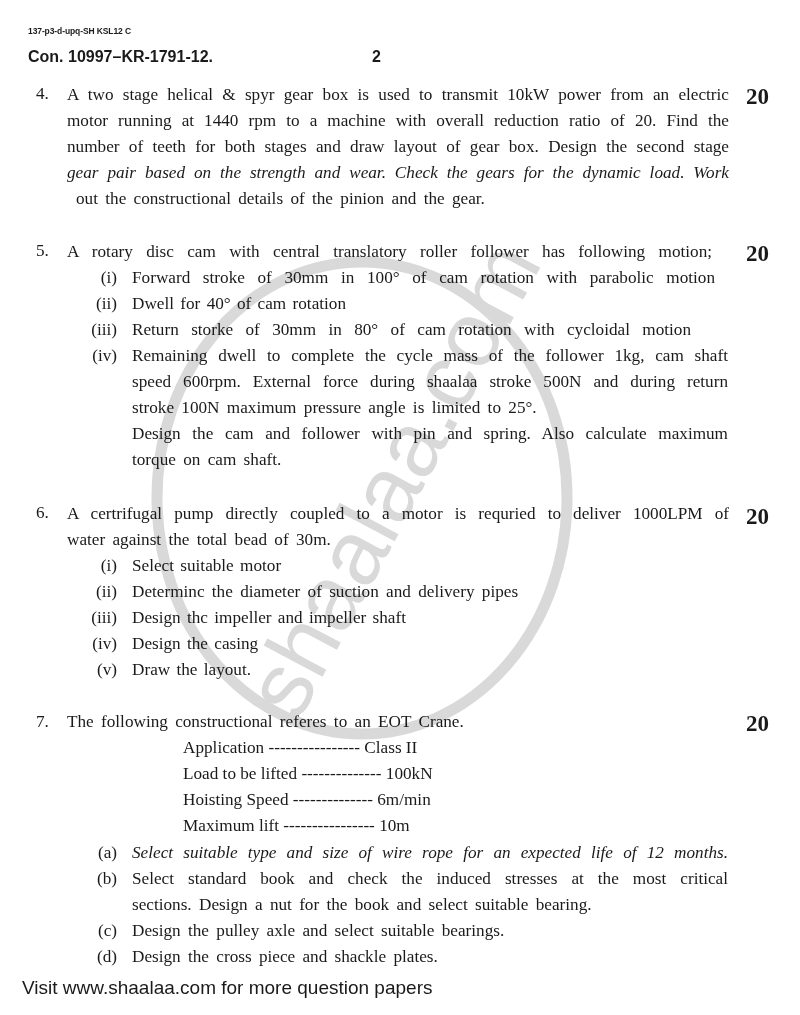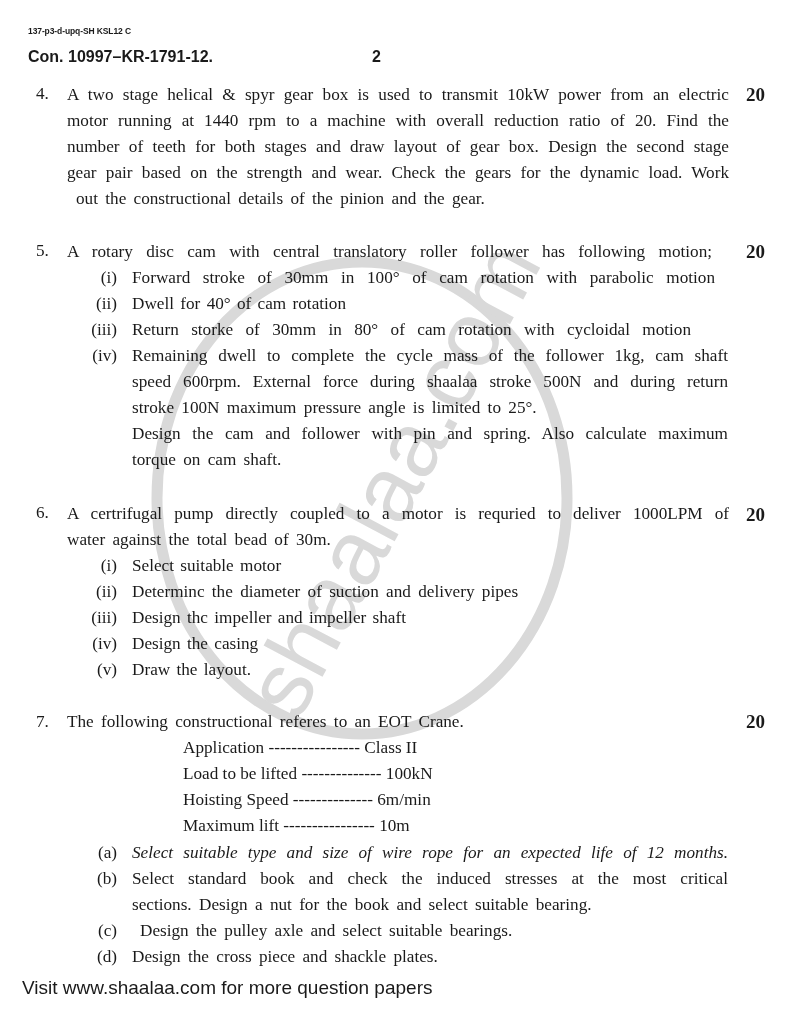--- a/index.html
+++ b/index.html
@@ -5,21 +5,21 @@
   html, body { margin:0; padding:0; background:#ffffff; }
   body { width:800px; height:1015px; position:relative; overflow:hidden; color:#1a1a1a; }
   .serif { font-family: "Liberation Serif", "DejaVu Serif", serif; }
   .sans { font-family: "Liberation Sans", "DejaVu Sans", sans-serif; }
   .code { position:absolute; left:28px; top:26px; font-size:8.5px; font-weight:bold; letter-spacing:-0.1px; }
   .con { position:absolute; left:28px; top:48px; font-size:16px; font-weight:bold; }
   .pageno { position:absolute; left:372px; top:48px; font-size:16px; font-weight:bold; }
 
   .line { position:absolute; font-size:17.2px; white-space:nowrap; line-height:20px; }
   .justify { text-align:justify; text-align-last:justify; white-space:normal; }
-  .marks { position:absolute; left:746px; font-size:19px; font-weight:bold; }
+  .marks { position:absolute; left:746px; font-size:23px; font-weight:bold; }
   .qnum { position:absolute; left:36px; font-size:17.2px; }
   .sublabel { position:absolute; font-size:17.2px; text-align:right; width:60px; left:57px; }
 
   .watermark { position:absolute; left:148px; top:253px; width:428px; height:490px; pointer-events:none; }
   .footer { position:absolute; left:22px; top:977px; font-size:19px; }
 </style>
 </head>
 <body>
 
 <svg class="watermark" viewBox="0 0 428 490">
@@ -30,21 +30,21 @@
 <div class="code sans">137-p3-d-upq-SH KSL12 C</div>
 <div class="con sans">Con. 10997–KR-1791-12.</div>
 <div class="pageno sans">2</div>
 
 <div>
   <div class="qnum serif" style="top:84px;">4.</div>
   <div class="marks serif" style="top:84px;">20</div>
   <div class="line serif justify" style="left:67px; width:662px; top:85px;">A two stage helical &amp; spyr gear box is used to transmit 10kW power from an electric</div>
   <div class="line serif justify" style="left:67px; width:662px; top:111px;">motor running at 1440 rpm to a machine with overall reduction ratio of 20. Find the</div>
   <div class="line serif justify" style="left:67px; width:662px; top:137px;">number of teeth for both stages and draw layout of gear box. Design the second stage</div>
-  <div class="line serif justify" style="left:67px; width:662px; top:163px;">gear pair based on the strength and wear. Check the gears for the dynamic load. Work</div>
+  <div class="line serif justify" style="left:67px; width:662px; top:163px;font-style:italic;">gear pair based on the strength and wear. Check the gears for the dynamic load. Work</div>
   <div class="line serif" style="left:76px; top:189px; word-spacing:3px;">out the constructional details of the pinion and the gear.</div>
 </div>
 
 <div>
   <div class="qnum serif" style="top:241px;">5.</div>
   <div class="marks serif" style="top:241px;">20</div>
   <div class="line serif justify" style="left:67px; width:645px; top:242px;">A rotary disc cam with central translatory roller follower has following motion;</div>
 
   <div class="sublabel serif" style="top:268px;">(i)</div>
   <div class="line serif justify" style="left:132px; width:583px; top:268px;">Forward stroke of 30mm in 100° of cam rotation with parabolic motion</div>
@@ -108,19 +108,19 @@
   </div>
 
   <div class="sublabel serif" style="top:843px;">(a)</div>
   <div class="line serif justify" style="left:132px; width:596px; top:843px;font-style:italic;">Select suitable type and size of wire rope for an expected life of 12 months.</div>
 
   <div class="sublabel serif" style="top:869px;">(b)</div>
   <div class="line serif justify" style="left:132px; width:596px; top:869px;">Select standard book and check the induced stresses at the most critical</div>
   <div class="line serif" style="left:132px; top:895px; word-spacing:3px;">sections. Design a nut for the book and select suitable bearing.</div>
 
   <div class="sublabel serif" style="top:921px;">(c)</div>
-  <div class="line serif" style="left:140px; top:921px; word-spacing:3px;">Design the pulley axle and select suitable bearings.</div>
+  <div class="line serif" style="left:132px; top:921px; word-spacing:3px;">Design the pulley axle and select suitable bearings.</div>
 
   <div class="sublabel serif" style="top:947px;">(d)</div>
   <div class="line serif" style="left:132px; top:947px; word-spacing:3px;text-align:right;">Design the cross piece and shackle plates.</div>
 </div>
 
 <div class="footer sans">Visit www.shaalaa.com for more question papers</div>
 
 </body></html>

